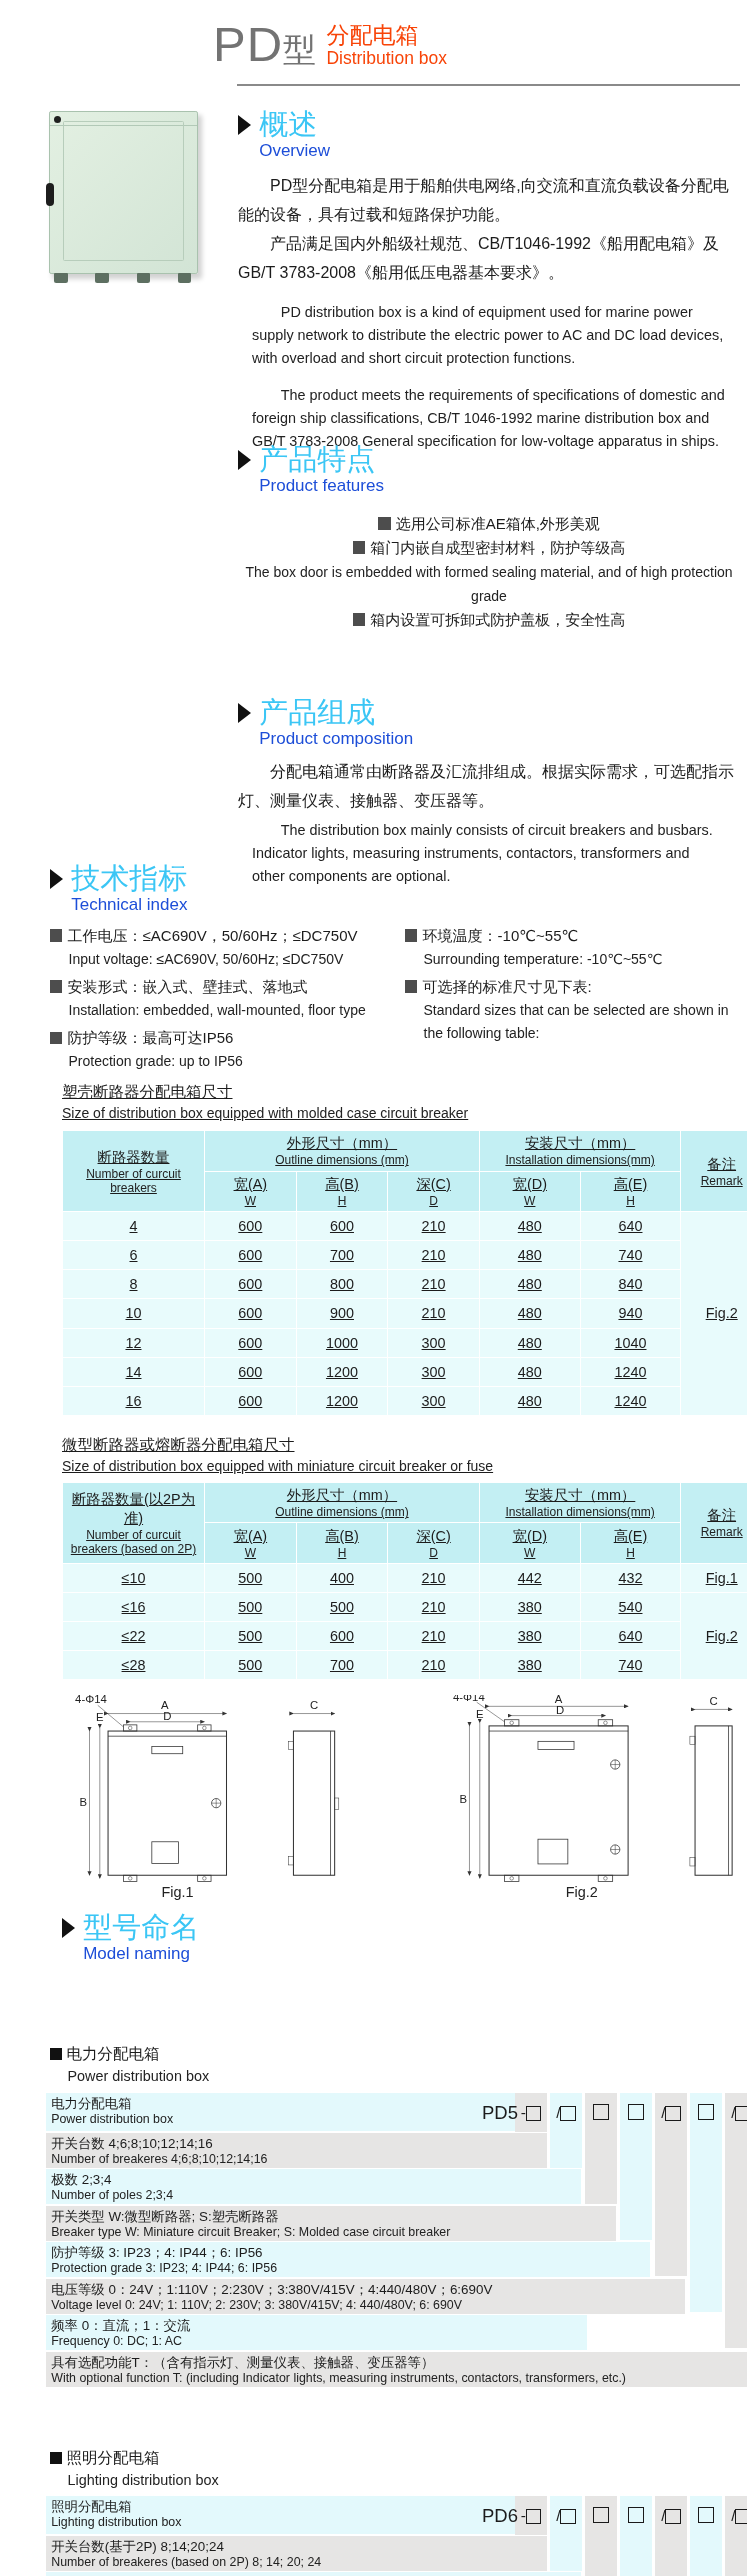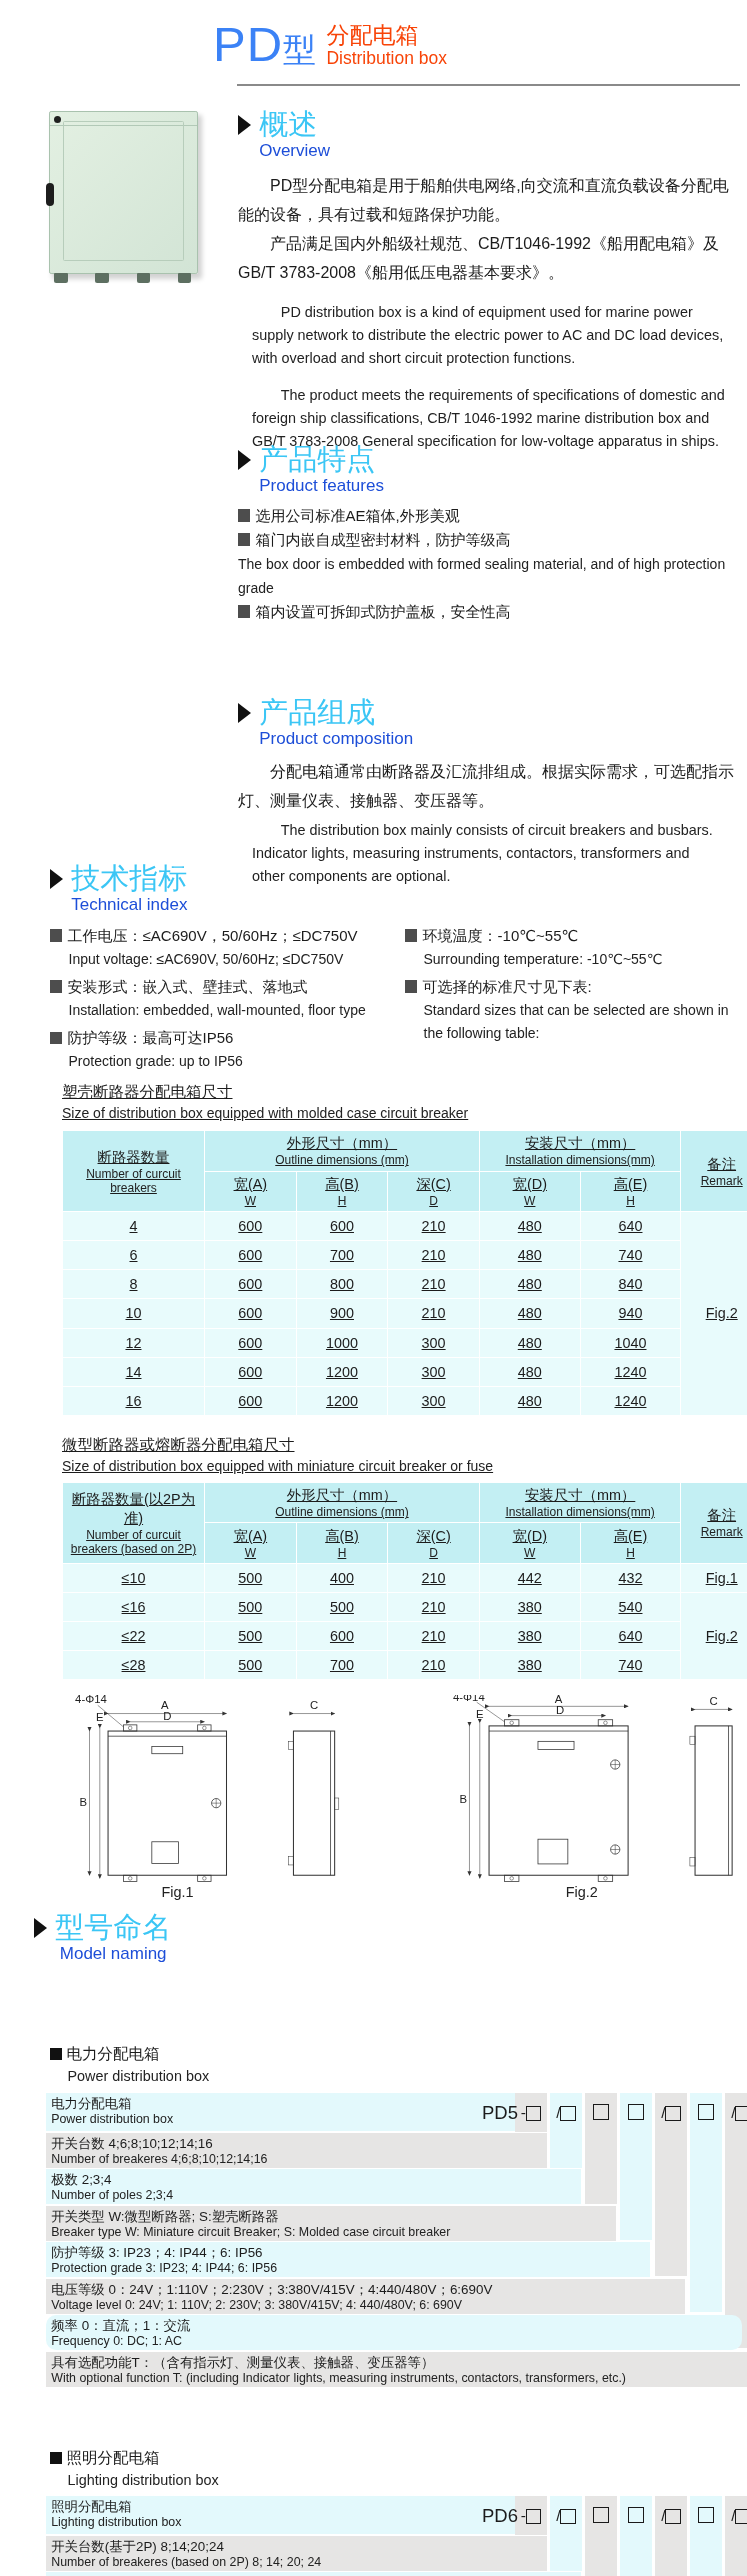--- a/index.html
+++ b/index.html
@@ -1,21 +1,21 @@
 <!DOCTYPE html>
 <html style="font-size:8.2px"><head>
 <meta charset="utf-8">
 <style>
   html,body{margin:0;padding:0;background:#fff;}
   body{font-family:"Liberation Sans","DejaVu Sans",sans-serif;color:#1c1c1c;}
   .page{position:relative;width:747px;height:3628px;background:#fff;overflow:hidden;}
 
   
   .hdr{position:absolute;top:19.6px;left:213px;display:flex;align-items:flex-start;}
-  .hdr .model{color:#3b82f6;font-size:49px;line-height:49px;font-weight:400;letter-spacing:1px;}
+  .hdr .model{color:#737373;font-size:49px;line-height:49px;font-weight:400;letter-spacing:1px;}
   .hdr .model small{font-size:33px;}
   .hdr .sub{margin-left:9.3px;margin-top:3.1px;color:#f84408;}
   .hdr .sub .zh{font-size:23px;line-height:25px;}
   .hdr .sub .en{font-size:17.5px;line-height:20.6px;}
   .rule{position:absolute;top:84px;left:237px;width:503px;height:1.5px;background:#8a8a8a;}
 
   
   .photo{position:absolute;top:109px;left:46px;width:160px;height:181px;}
   .photo .box{position:absolute;left:3.1px;top:2.1px;width:147px;height:161px;background:linear-gradient(135deg,#e3f0e2,#d2e4d5);border:1.5px solid #a9c2ae;border-radius:2.1px;box-shadow:3.1px 4.1px 5.2px rgba(0,0,0,0.18);}
   .photo .door{position:absolute;left:13.4px;top:9.3px;right:13.4px;bottom:12.4px;border:1px solid #b7cdbb;border-radius:1.5px;}
@@ -78,21 +78,21 @@
   .mn .cbx .mn-sq{display:inline-block;width:13.4px;height:13.4px;border:1.5px solid #1a1a1a;background:transparent;}
   .mn .bandwrap{position:relative;z-index:2;}
 
   
   .mn .w0{width:469px;}
   .mn .w1{width:501px;}
   .mn .w2{width:535px;}
   .mn .w3{width:570px;}
   .mn .w4{width:604px;}
   .mn .w5{width:639px;}
-  .mn .w6{width:696px;border-radius:10px;}
+  .mn .w6{width:541px;}
   .mn .w7{width:708px;max-width:701px;}
 </style>
 </head>
 <body>
 
 <div class="page">
 
   <div class="hdr">
     <div class="model"><span>PD</span><small>型</small></div>
     <div class="sub">
@@ -136,21 +136,21 @@
   </div>
 
   <div style="position:absolute;top:444px;left:238px;width:502px;">
     <div class="sec-h">
       <span class="tri"></span>
       <div>
         <div class="zh">产品特点</div>
         <div class="en">Product features</div>
       </div>
     </div>
-    <div style="margin-top:7px;">
+    <div style="margin-top:15px;text-align:center;">
       <p class="feat"><span class="sq"></span><span>选用公司标准AE箱体,外形美观</span></p>
       <p class="feat"><span class="sq"></span><span>箱门内嵌自成型密封材料，防护等级高</span></p>
       <p class="feat-en">The box door is embedded with formed sealing material, and of high protection grade</p>
       <p class="feat"><span class="sq"></span><span>箱内设置可拆卸式防护盖板，安全性高</span></p>
     </div>
   </div>
 
   <div style="position:absolute;top:697px;left:238px;width:502px;">
     <div class="sec-h">
       <span class="tri"></span>
@@ -427,21 +427,21 @@
       <rect x="520" y="60" width="72" height="290" fill="none" stroke="#333" stroke-width="2"></rect>
       <line x1="585" y1="60" x2="585" y2="350" stroke="#333" stroke-width="1.5"></line>
       <rect x="510" y="80" width="10" height="16" fill="none" stroke="#333"></rect>
       <rect x="510" y="316" width="10" height="16" fill="none" stroke="#333"></rect>
       <line x1="520" y1="28" x2="592" y2="28" stroke="#333" marker-start="url(#ar2)" marker-end="url(#ar2)"></line>
       <text x="556" y="20" text-anchor="middle">C</text>
       <text class="cap" x="300" y="392" text-anchor="middle">Fig.2</text>
     </svg>
   </div>
 
-  <div style="position:absolute;top:1912px;left:34px;text-align:center;">
+  <div style="position:absolute;top:1912px;left:62px;">
     <div class="sec-h">
       <span class="tri"></span>
       <div>
         <div class="zh">型号命名</div>
         <div class="en">Model naming</div>
       </div>
     </div>
   </div>
 
   <div class="mn-label" style="top:2044px;">

